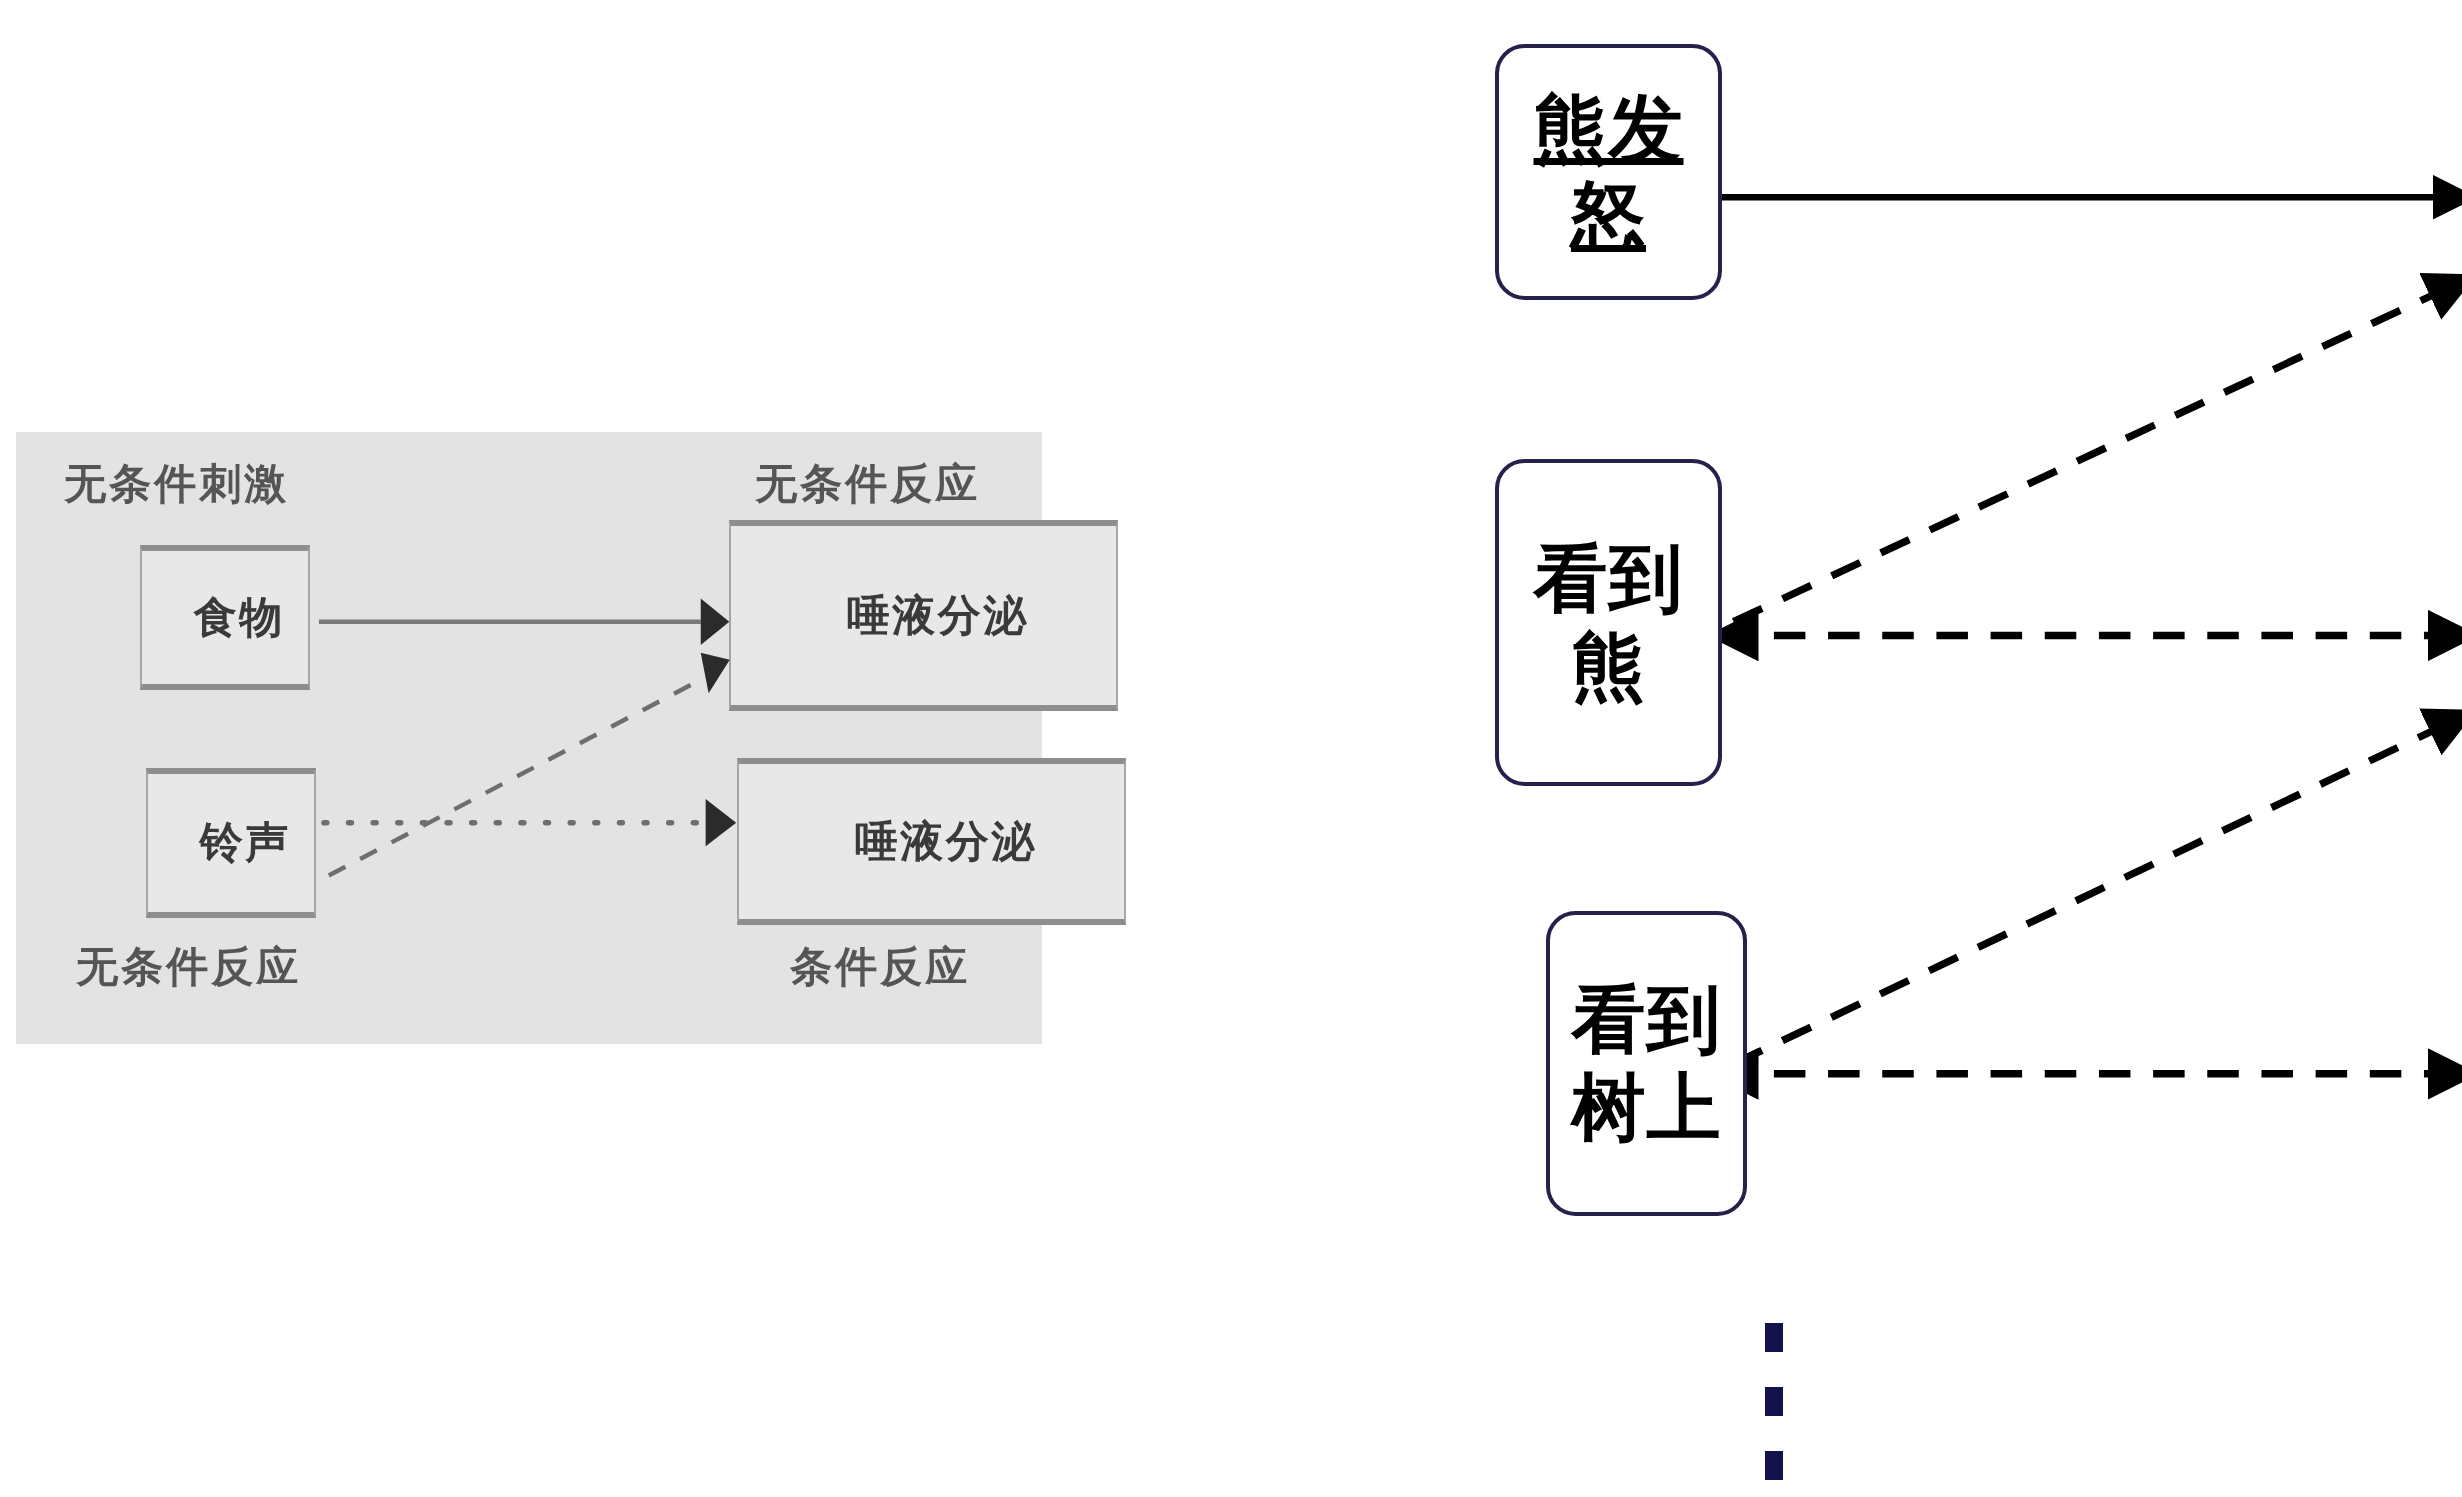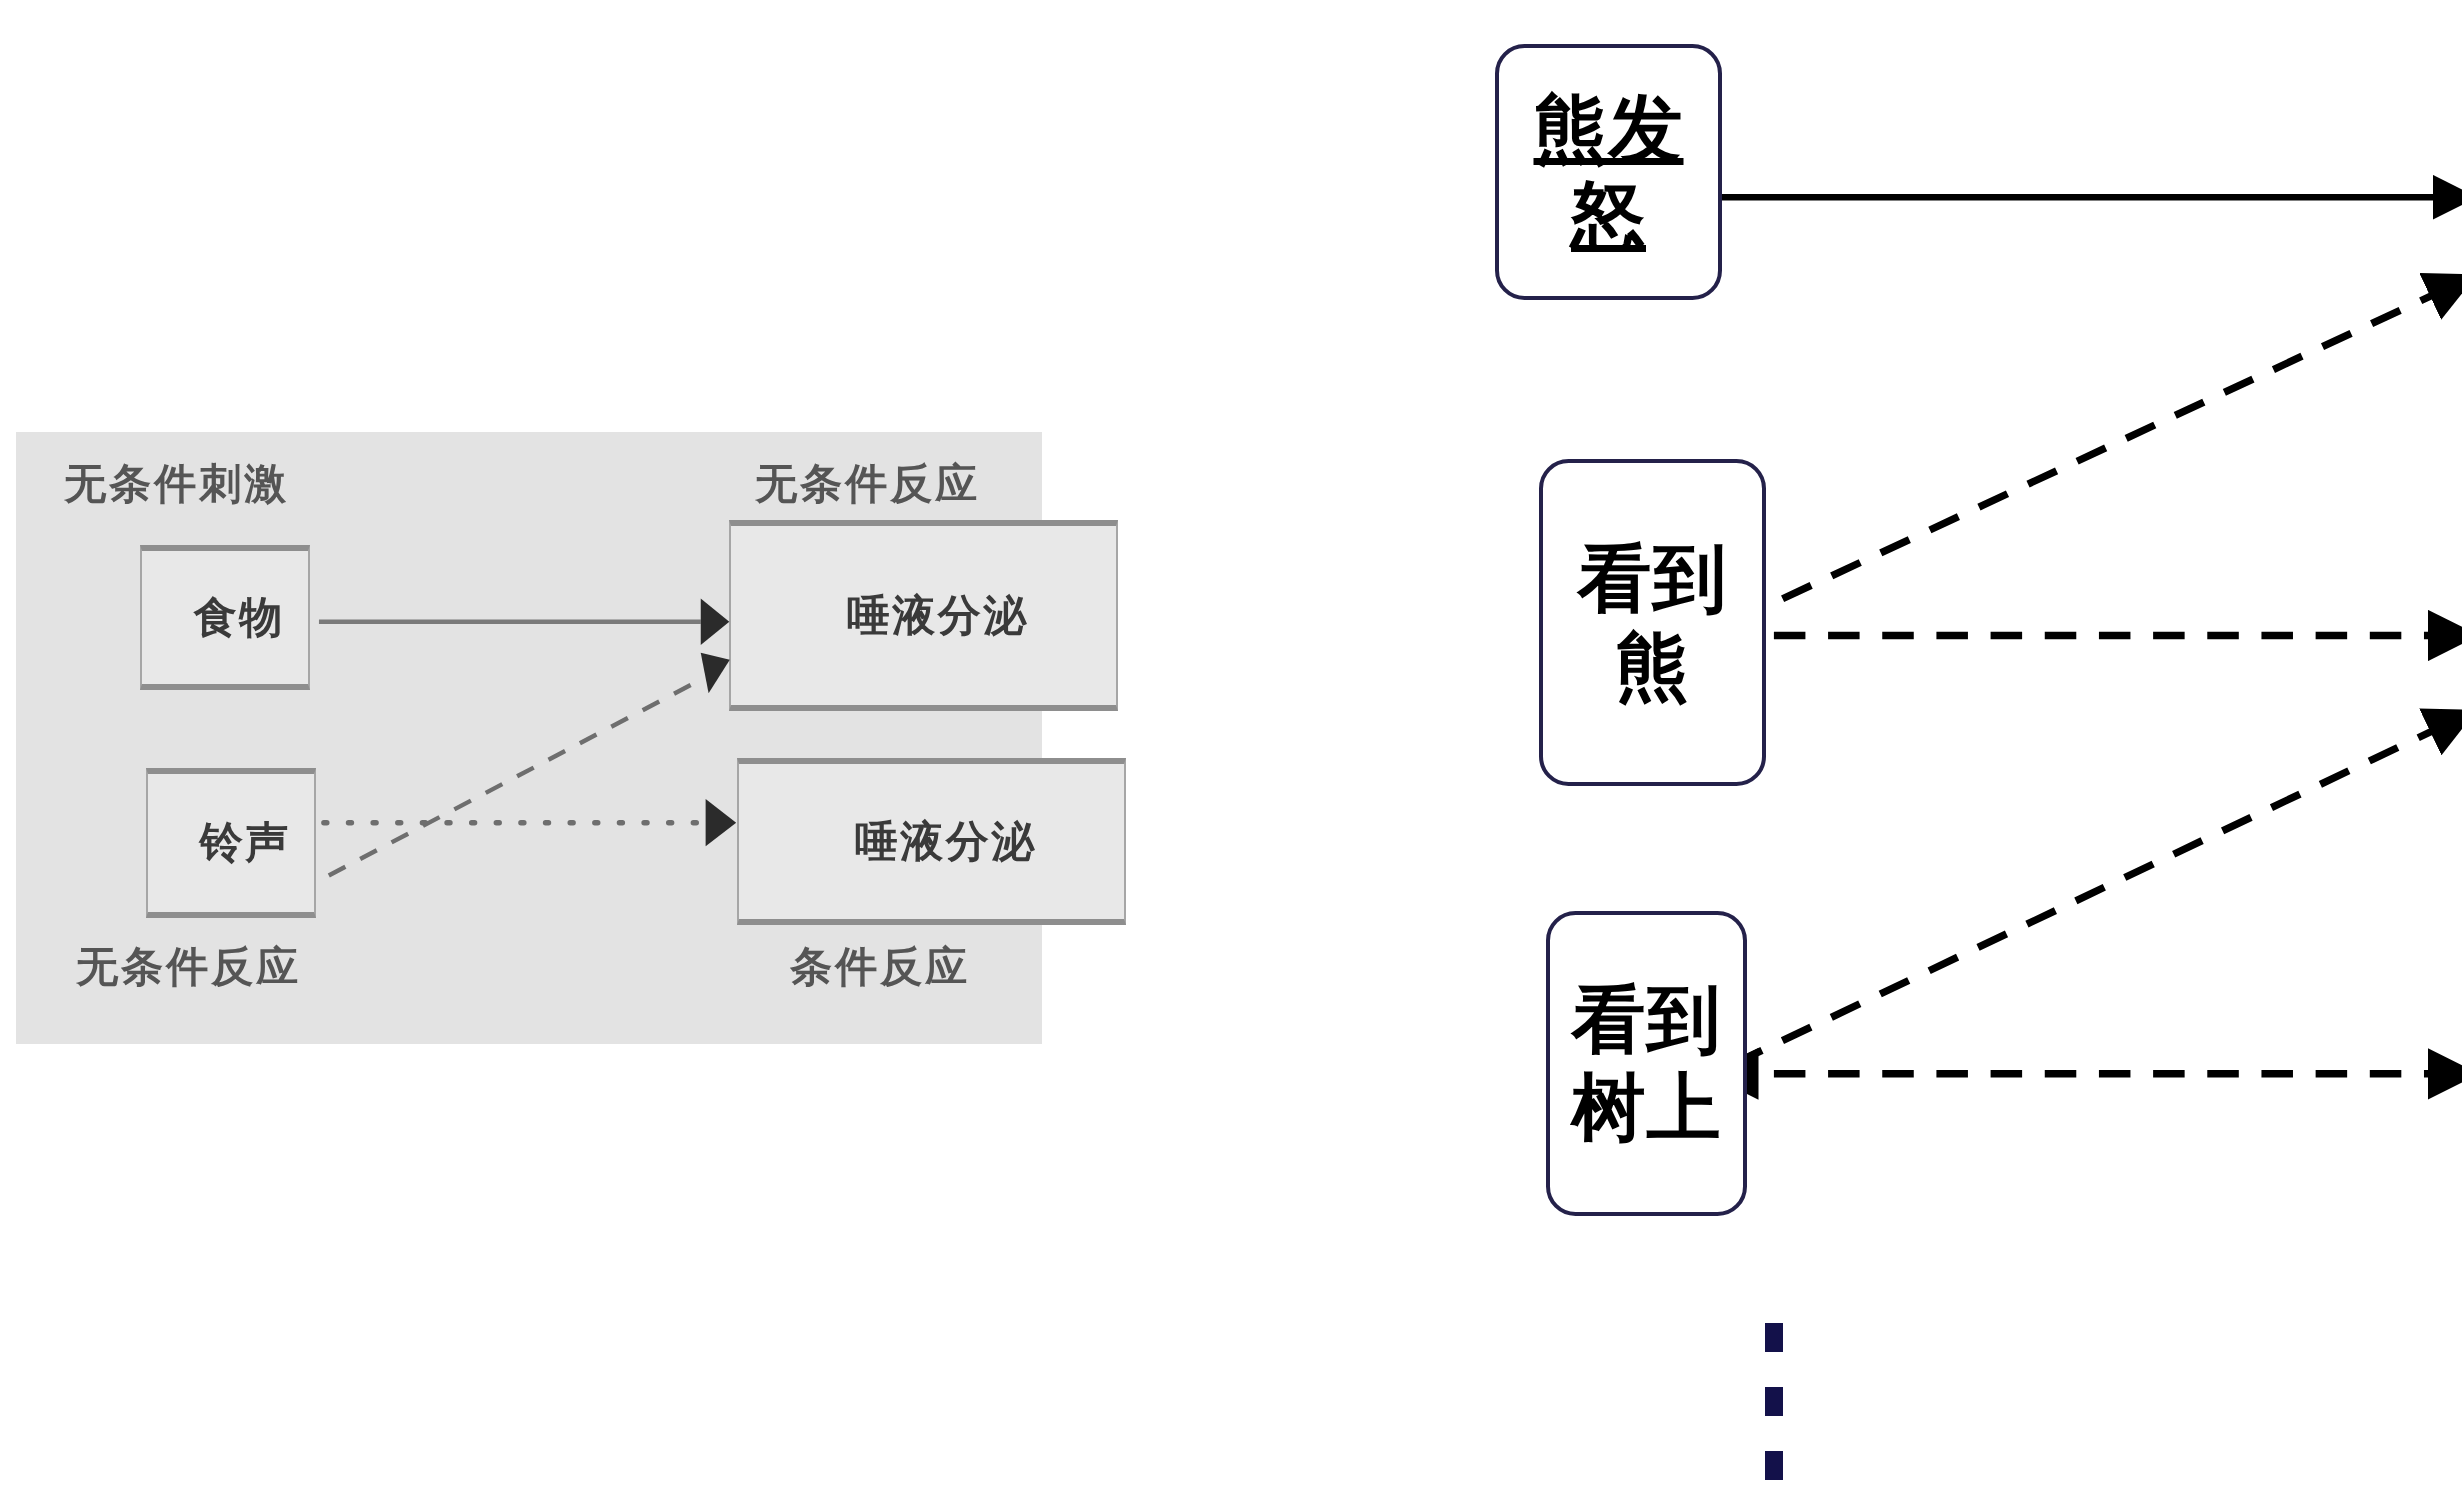--- a/index.html
+++ b/index.html
@@ -177,21 +177,21 @@
         C 6330 2010, 6450 1810, 6450 1600
         C 6450 1390, 6330 1260, 6087 1230
         Z" fill="url(#loopgrad)"></path>
     </g>
   </svg>
 
   <div class="rl-box dark" style="left:1495px; top:44px; width:227px; height:256px;text-decoration:underline;">
     <span class="rl-text-cn">熊发怒</span>
   </div>
 
-  <div class="rl-box dark" style="left:1495px; top:459px; width:227px; height:327px;margin-left:44px;">
+  <div class="rl-box dark" style="left:1495px; top:459px; width:227px; height:327px;">
     <span class="rl-text-cn">看到熊</span>
   </div>
 
   <div class="rl-box dark" style="left:1546px; top:911px; width:201px; height:305px;">
     <span class="rl-text-cn">
       <span>看到树上</span><br>
     </span>
   </div>
 
   <div class="dot-col" style="left:1765px; top:1280px; width:29.5px; height:217px;">

